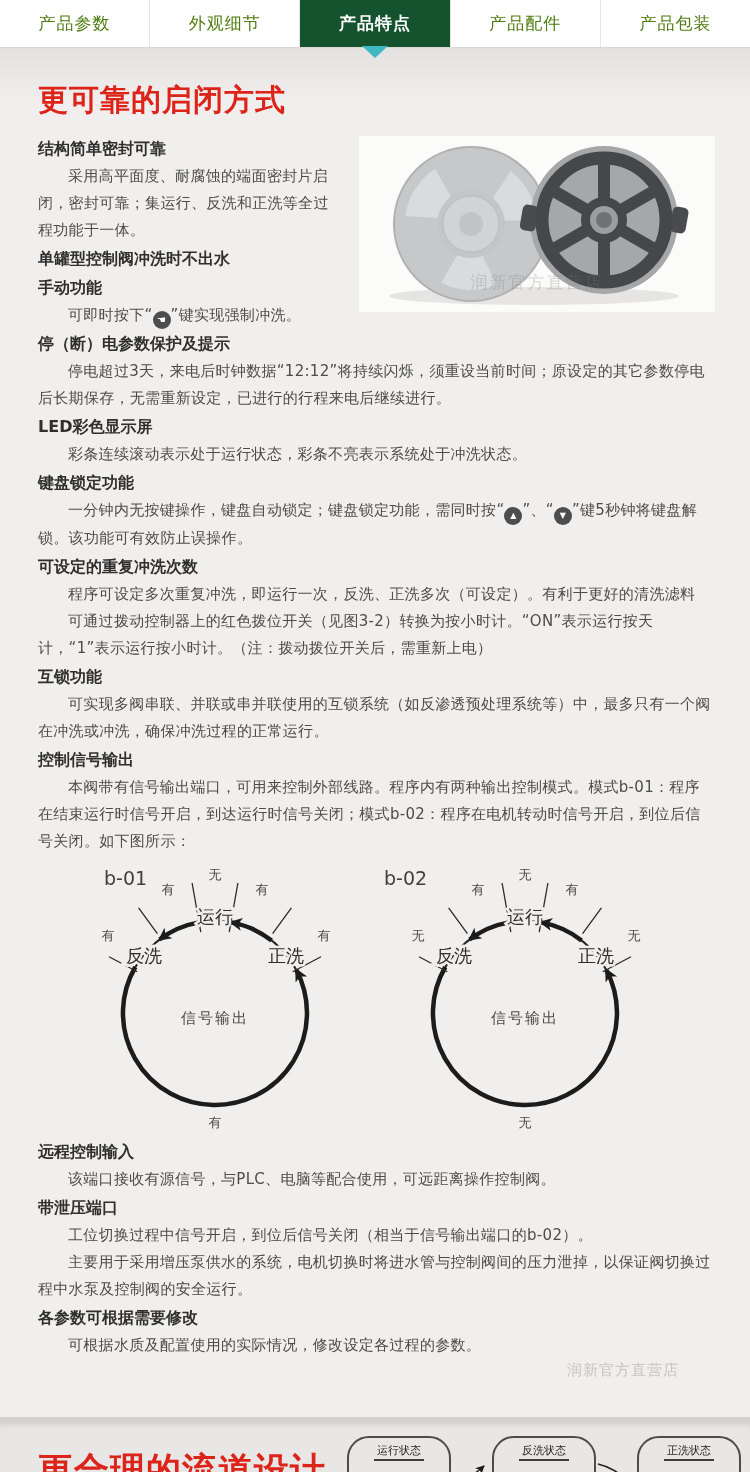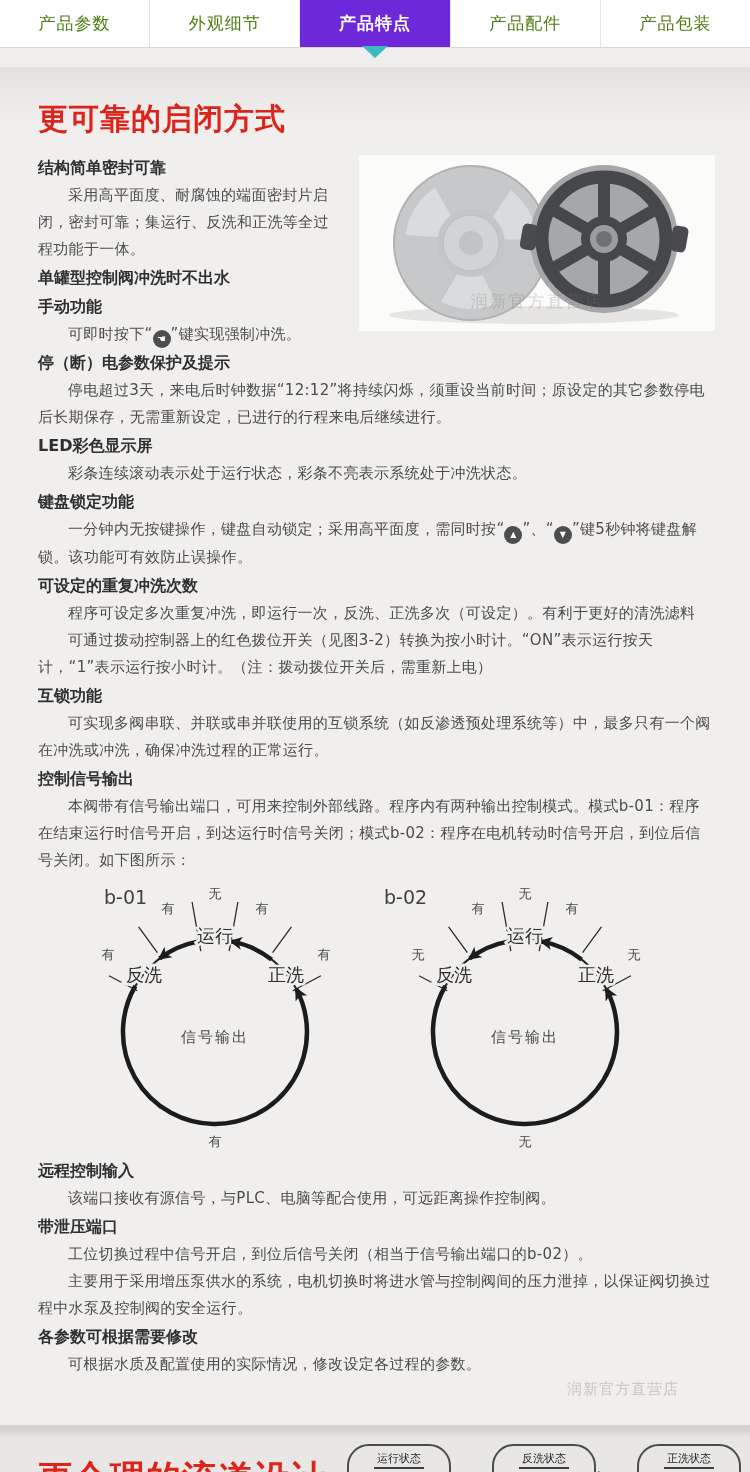--- a/index.html
+++ b/index.html
@@ -17,31 +17,30 @@
     display:flex;height:47px;background:#ffffff;
     border-bottom:1px solid #d9d8d6;position:relative;z-index:5;
   }
   .tab{
     flex:1;display:flex;align-items:center;justify-content:center;
     font-size:17px;color:#4d7c0f;letter-spacing:1px;
     border-right:1px solid #e6e6e6;position:relative;cursor:pointer;
     background:#fff;
   }
   .tab:last-child{border-right:none;text-align:right;}
-  .tab.active{background:#6d28d9;color:#ffffff;font-weight:bold;}
+  .tab.active{background:#14532d;color:#ffffff;font-weight:bold;}
   .tab.active::after{
     content:"";position:absolute;left:50%;bottom:-11px;margin-left:-13px;
     border:13px solid transparent;border-bottom:none;border-top:12px solid #3eb8c1;
   }
 
   
   .content{
-    padding:34px 35px 0 38px;
+    padding:34px 35px 11px 38px;
     background:linear-gradient(180deg,#e3e2e0 0,#f0efed 55px,#f0efed 100%);
-    margin-top:19px;
   }
   .big-title{
     font-size:30px;line-height:36px;font-weight:bold;color:#dd241b;
     margin:0 0 16px 0;letter-spacing:1px;
   }
   .photo{
     float:right;width:356px;height:176px;margin:2px 0 10px 20px;
     background:#fbfbfa;position:relative;
   }
   .photo svg{display:block;}
@@ -200,21 +199,21 @@
     <h2 class="feat-h">手动功能</h2>
     <p class="feat-p"><span>可即时按下“</span><span class="key-icon">☚</span><span>”键实现强制冲洗。</span></p>
 
     <h2 class="feat-h">停（断）电参数保护及提示</h2>
     <p class="feat-p">停电超过3天，来电后时钟数据“12:12”将持续闪烁，须重设当前时间；原设定的其它参数停电后长期保存，无需重新设定，已进行的行程来电后继续进行。</p>
 
     <h2 class="feat-h">LED彩色显示屏</h2>
     <p class="feat-p">彩条连续滚动表示处于运行状态，彩条不亮表示系统处于冲洗状态。</p>
 
     <h2 class="feat-h">键盘锁定功能</h2>
-    <p class="feat-p"><span>一分钟内无按键操作，键盘自动锁定；采用高平面度，需同时按“</span><span class="key-icon tri">▲</span><span>”、“</span><span class="key-icon tri">▼</span><span>”键5秒钟将键盘解锁。该功能可有效防止误操作。</span></p>
+    <p class="feat-p"><span>一分钟内无按键操作，键盘自动锁定；键盘锁定功能，需同时按“</span><span class="key-icon tri">▲</span><span>”、“</span><span class="key-icon tri">▼</span><span>”键5秒钟将键盘解锁。该功能可有效防止误操作。</span></p>
 
     <h2 class="feat-h">可设定的重复冲洗次数</h2>
     <p class="feat-p">程序可设定多次重复冲洗，即运行一次，反洗、正洗多次（可设定）。有利于更好的清洗滤料</p>
 
     <p class="feat-p">可通过拨动控制器上的红色拨位开关（见图3-2）转换为按小时计。“ON”表示运行按天计，“1”表示运行按小时计。（注：拨动拨位开关后，需重新上电）</p>
 
     <h2 class="feat-h">互锁功能</h2>
     <p class="feat-p">可实现多阀串联、并联或串并联使用的互锁系统（如反渗透预处理系统等）中，最多只有一个阀在冲洗或冲洗，确保冲洗过程的正常运行。</p>
 
     <h2 class="feat-h">控制信号输出</h2>

